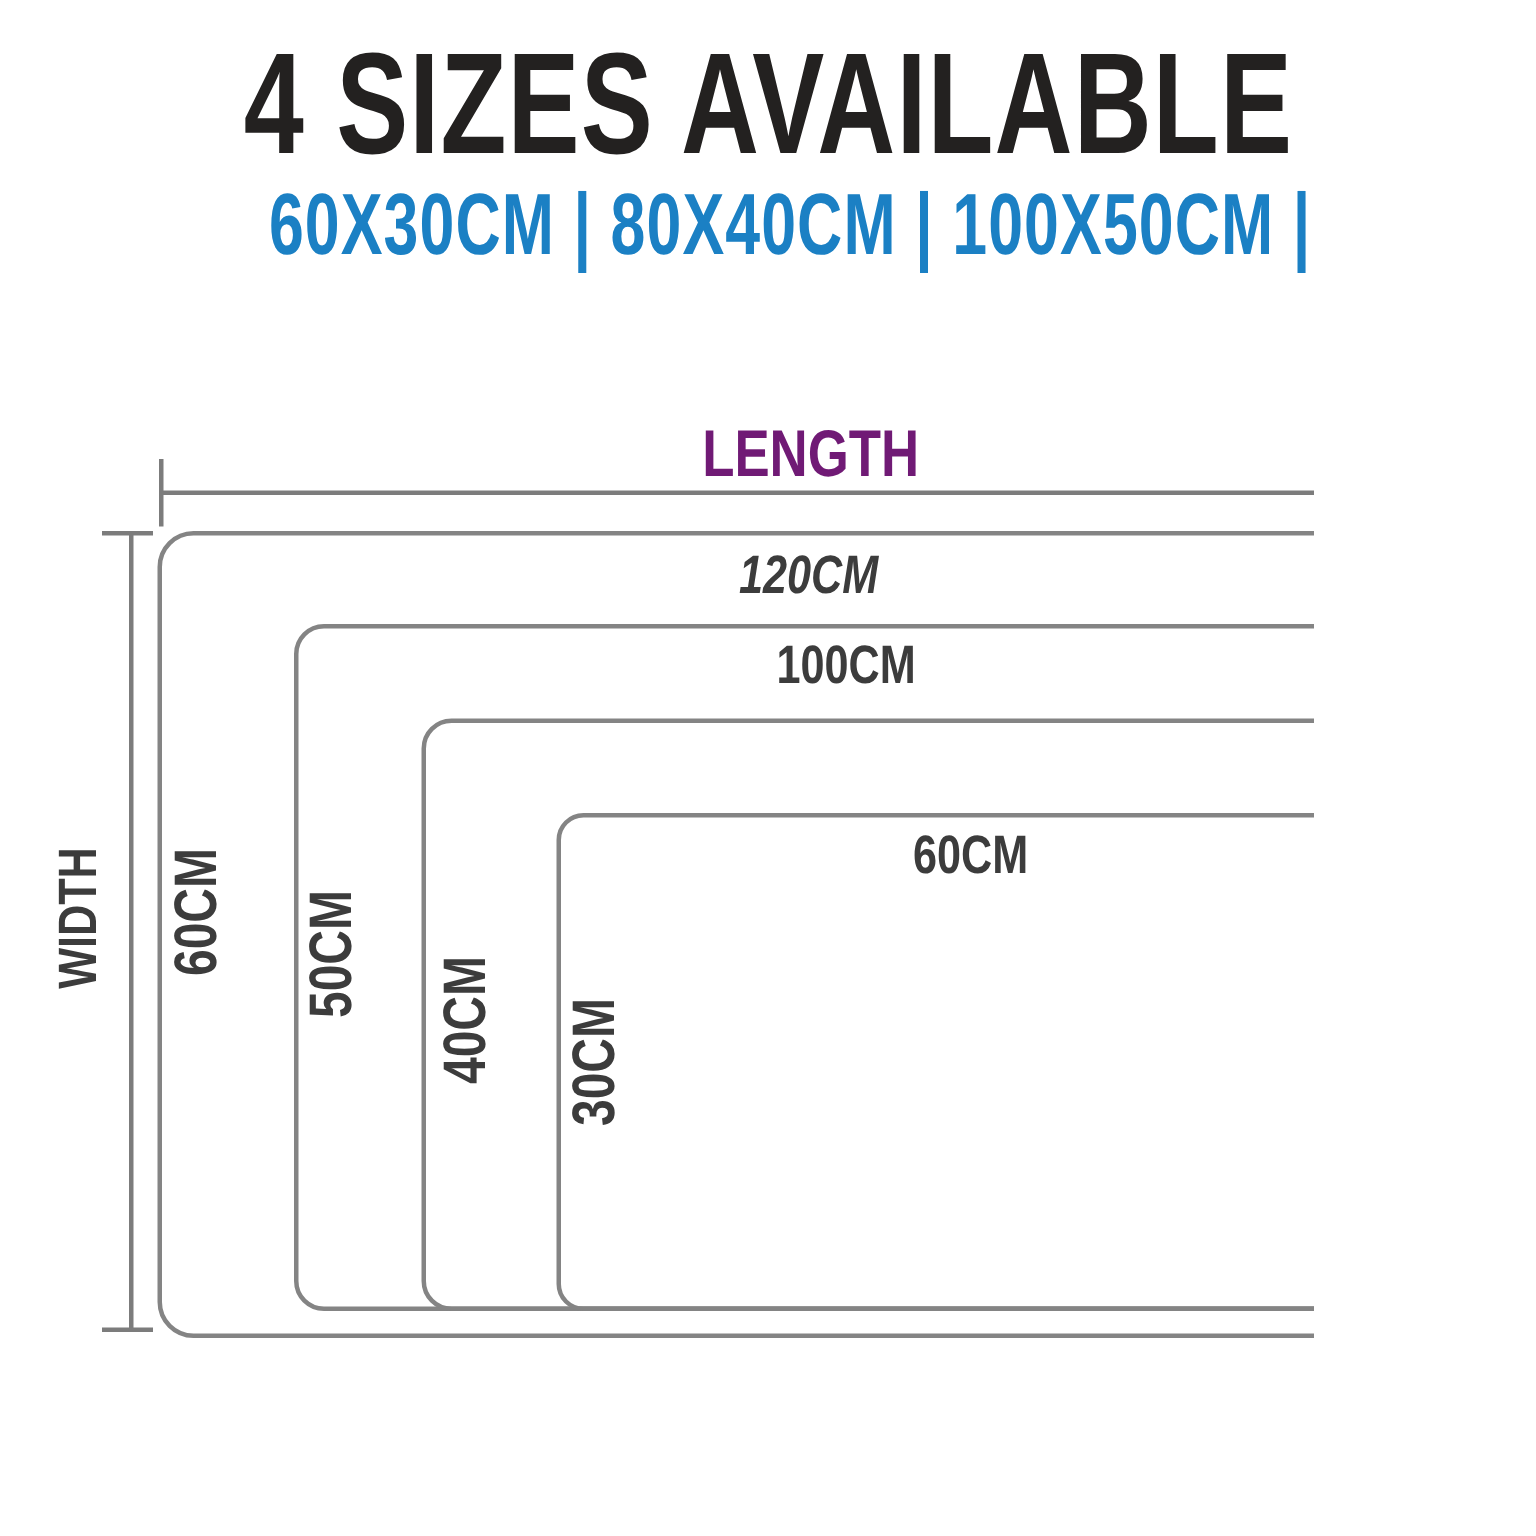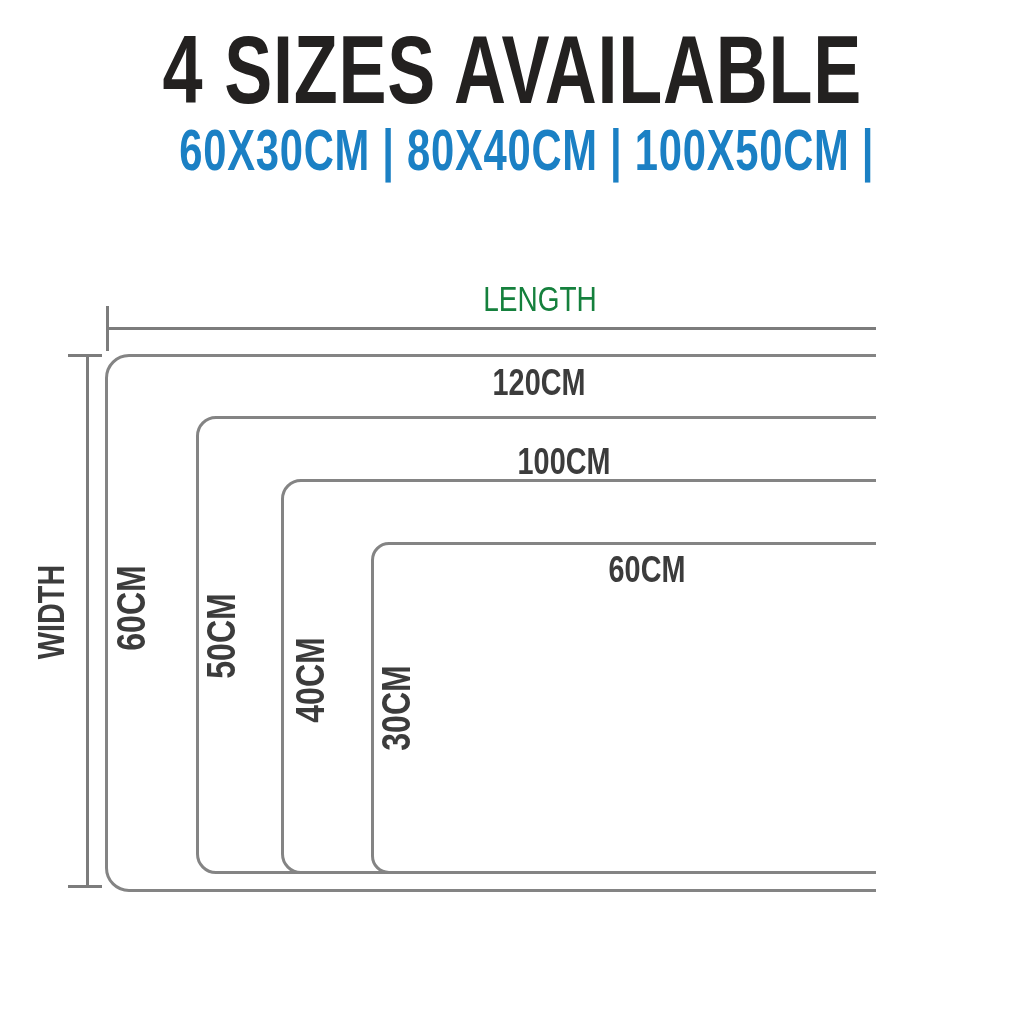--- a/index.html
+++ b/index.html
@@ -47,23 +47,23 @@
   .dim { position: absolute; background: #7c7c7c; }
   .len-line  { left: 107px; top: 327px; width: 866px; height: 3px; }
   .len-tick-l { left: 106px; top: 306px; width: 3px; height: 45px; }
   .len-tick-r { left: 970px; top: 306px; width: 3px; height: 45px; }
   .wid-line  { left: 86px;  top: 355px; width: 3px; height: 533px; }
   .wid-tick-t { left: 68px; top: 354px; width: 34px; height: 3px; }
   .wid-tick-b { left: 68px; top: 885px; width: 34px; height: 3px; }
 
   .dim-label {
     position: absolute;
-    font-weight: 400;
-    color: #15803d;
-    font-size: 35px;
+    font-weight: 700;
+    color: #701a75;
+    font-size: 44px;
     line-height: 1;
     white-space: nowrap;
   }
   .length-label { left: 107px; top: 281px; width: 866px; text-align: center; }
   .length-label .squeeze { transform: scaleX(0.8); }
 
   
   .size-rect {
     position: absolute;
     border: 3px solid #848484;
@@ -77,22 +77,22 @@
   .top-label {
     position: absolute;
     font-weight: 700;
     color: #3c3c3c;
     font-size: 36px;
     line-height: 1;
     text-align: center;
     white-space: nowrap;
   }
   .top-label .squeeze { transform: scaleX(0.8); }
-  .tl120 { left: 105px; top: 365px; width: 868px; }
-  .tl100 { left: 196px; top: 425px; width: 737px; margin-top: 19px; }
+  .tl120 { left: 105px; top: 365px; width: 868px; font-style: italic; }
+  .tl100 { left: 196px; top: 425px; width: 737px; }
   .tl80  { left: 281px; top: 487px; width: 650px; }
   .tl60  { left: 371px; top: 552px; width: 552px; }
 
   .rot-label {
     position: absolute;
     font-weight: 700;
     color: #3c3c3c;
     font-size: 40px;
     line-height: 1;
     white-space: nowrap;

